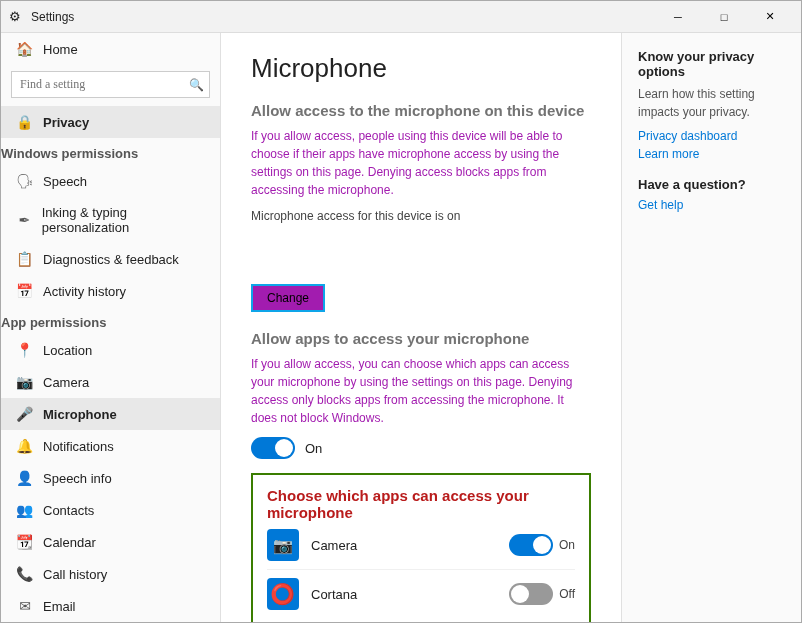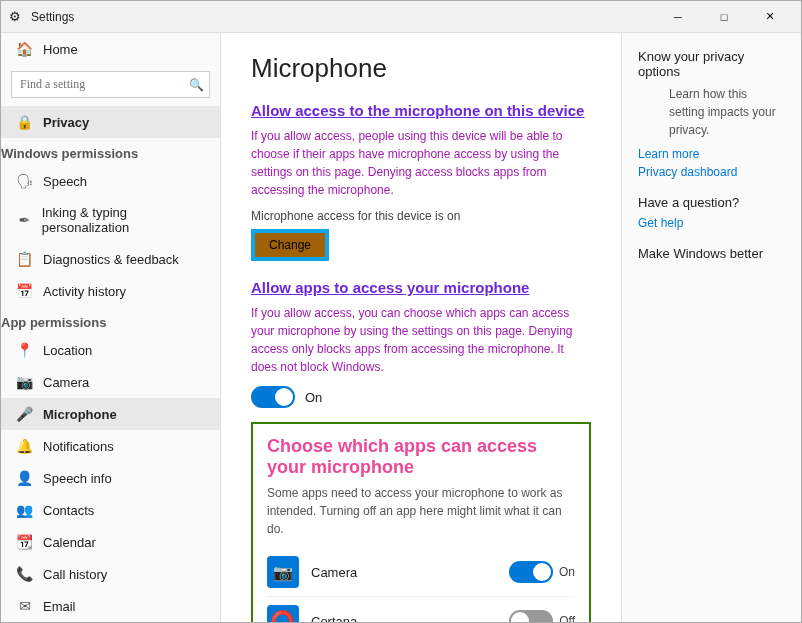--- a/index.html
+++ b/index.html
@@ -25,52 +25,52 @@
 
     .sidebar-section-label { padding: 8px 0 4px; font-size: 13px; font-weight: 600; color: #555; }
     .sidebar-item { display: flex; align-items: center; padding: 8px 16px; cursor: pointer; gap: 10px; font-size: 13px; }
     .sidebar-item.active { background: #e8e8e8; font-weight: 600; }
     .sidebar-item .item-icon { width: 16px; height: 16px; display: flex; align-items: center; justify-content: center; color: #555; font-size: 14px; }
 
     
     .content { flex: 1; overflow-y: auto; padding: 20px 30px; position: relative; }
 
     .page-title { font-size: 26px; font-weight: 300; margin-bottom: 18px; color: #222; }
-    .section-title { font-size: 15px; font-weight: 600; margin-bottom: 8px; color: #6d28d9; text-decoration: underline; }
+    .section-title { font-size: 15px; font-weight: 600; margin-bottom: 8px; color: #737373; }
     .section-desc { font-size: 12px; color: #a21caf; line-height: 1.5; margin-bottom: 10px; }
 
-    .status-text { font-size: 12px; color: #444; margin-bottom: 6px; }
-    .change-btn { padding: 5px 14px; border: 4px solid #0ea5e9; background: #a16207; font-size: 12px; cursor: pointer; margin-bottom: 18px; }
+    .status-text { font-size: 12px; color: #444; margin-bottom: 24px; }
+    .change-btn { padding: 5px 14px; border: 2px solid #0ea5e9; background: #a21caf; font-size: 12px; cursor: pointer; margin-bottom: 18px; margin-top: 37px; }
 
     
     .toggle-row { display: flex; align-items: center; gap: 10px; margin: 8px 0; }
     .toggle { width: 44px; height: 22px; border-radius: 11px; position: relative; cursor: pointer; }
     .toggle.on { background: #0078d7; }
     .toggle.off { background: #999; }
     .toggle-knob { width: 18px; height: 18px; border-radius: 50%; background: #fff; position: absolute; top: 2px; transition: left 0.15s; }
     .toggle.on .toggle-knob { left: 24px; }
     .toggle.off .toggle-knob { left: 2px; }
     .toggle-label { font-size: 13px; }
 
     
     .green-box { border: 2px solid #3a7d00; margin-top: 14px; padding: 12px 14px; background: #fff; }
-    .green-box-title { font-size: 18px; font-weight: 600; margin-bottom: 6px; color: #ec4899; }
+    .green-box-title { font-size: 15px; font-weight: 600; margin-bottom: 0; color: #b91c1c; }
     .green-box-desc { font-size: 12px; color: #555; margin-bottom: 10px; line-height: 1.5; }
 
     .app-row { display: flex; align-items: center; padding: 8px 0; border-bottom: 1px solid #f0f0f0; }
     .app-row:last-child { border-bottom: none; }
     .app-icon { width: 32px; height: 32px; border-radius: 4px; margin-right: 12px; display: flex; align-items: center; justify-content: center; font-size: 16px; color: #fff; flex-shrink: 0; }
     .app-name { flex: 1; font-size: 13px; }
     .app-toggle-area { display: flex; align-items: center; gap: 6px; }
     .app-toggle-label { font-size: 12px; color: #444; }
 
     
     .right-panel { width: 180px; padding: 16px 16px; border-left: 1px solid #e0e0e0; background: #fafafa; font-size: 12px; }
-    .right-panel-title { font-size: 13px; font-weight: 400; margin-bottom: 6px; }
-    .right-panel-desc { color: #555; margin-bottom: 8px; line-height: 1.5; font-size: 12px; margin-left: 31px; }
+    .right-panel-title { font-size: 13px; font-weight: 700; margin-bottom: 6px; }
+    .right-panel-desc { color: #555; margin-bottom: 8px; line-height: 1.5; font-size: 12px; }
     .right-link { color: #0078d7; cursor: pointer; display: block; margin-bottom: 4px; text-decoration: none; }
     .right-section { margin-top: 16px; }
 
     
     .sidebar::-webkit-scrollbar, .content::-webkit-scrollbar { width: 6px; }
     .sidebar::-webkit-scrollbar-thumb, .content::-webkit-scrollbar-thumb { background: #ccc; }
   </style>
 </head>
 <body>
 
@@ -185,21 +185,20 @@
       <div class="toggle-row">
         <div class="toggle on">
           <div class="toggle-knob"></div>
         </div>
         <span class="toggle-label">On</span>
       </div>
 
       
       <div class="green-box">
         <div class="green-box-title">Choose which apps can access your microphone</div>
-        <div class="green-box-desc">Some apps need to access your microphone to work as intended. Turning off an app here might limit what it can do.</div>
 
         <div class="app-row">
           <div class="app-icon" style="background:#0078d7;">📷</div>
           <div class="app-name">Camera</div>
           <div class="app-toggle-area">
             <div class="toggle on">
               <div class="toggle-knob"></div>
             </div>
             <span class="app-toggle-label">On</span>
           </div>
@@ -215,26 +214,25 @@
             <span class="app-toggle-label">Off</span>
           </div>
         </div>
 
       </div>
     </div>
 
     <div class="right-panel">
       <div class="right-panel-title">Know your privacy options</div>
       <div class="right-panel-desc">Learn how this setting impacts your privacy.</div>
+      <a class="right-link">Privacy dashboard</a>
       <a class="right-link">Learn more</a>
-      <a class="right-link">Privacy dashboard</a>
 
       <div class="right-section">
         <div class="right-panel-title">Have a question?</div>
         <a class="right-link">Get help</a>
       </div>
 
       <div class="right-section">
-        <div class="right-panel-title">Make Windows better</div>
       </div>
     </div>
   </div>
 </div>
 
 </body></html>

